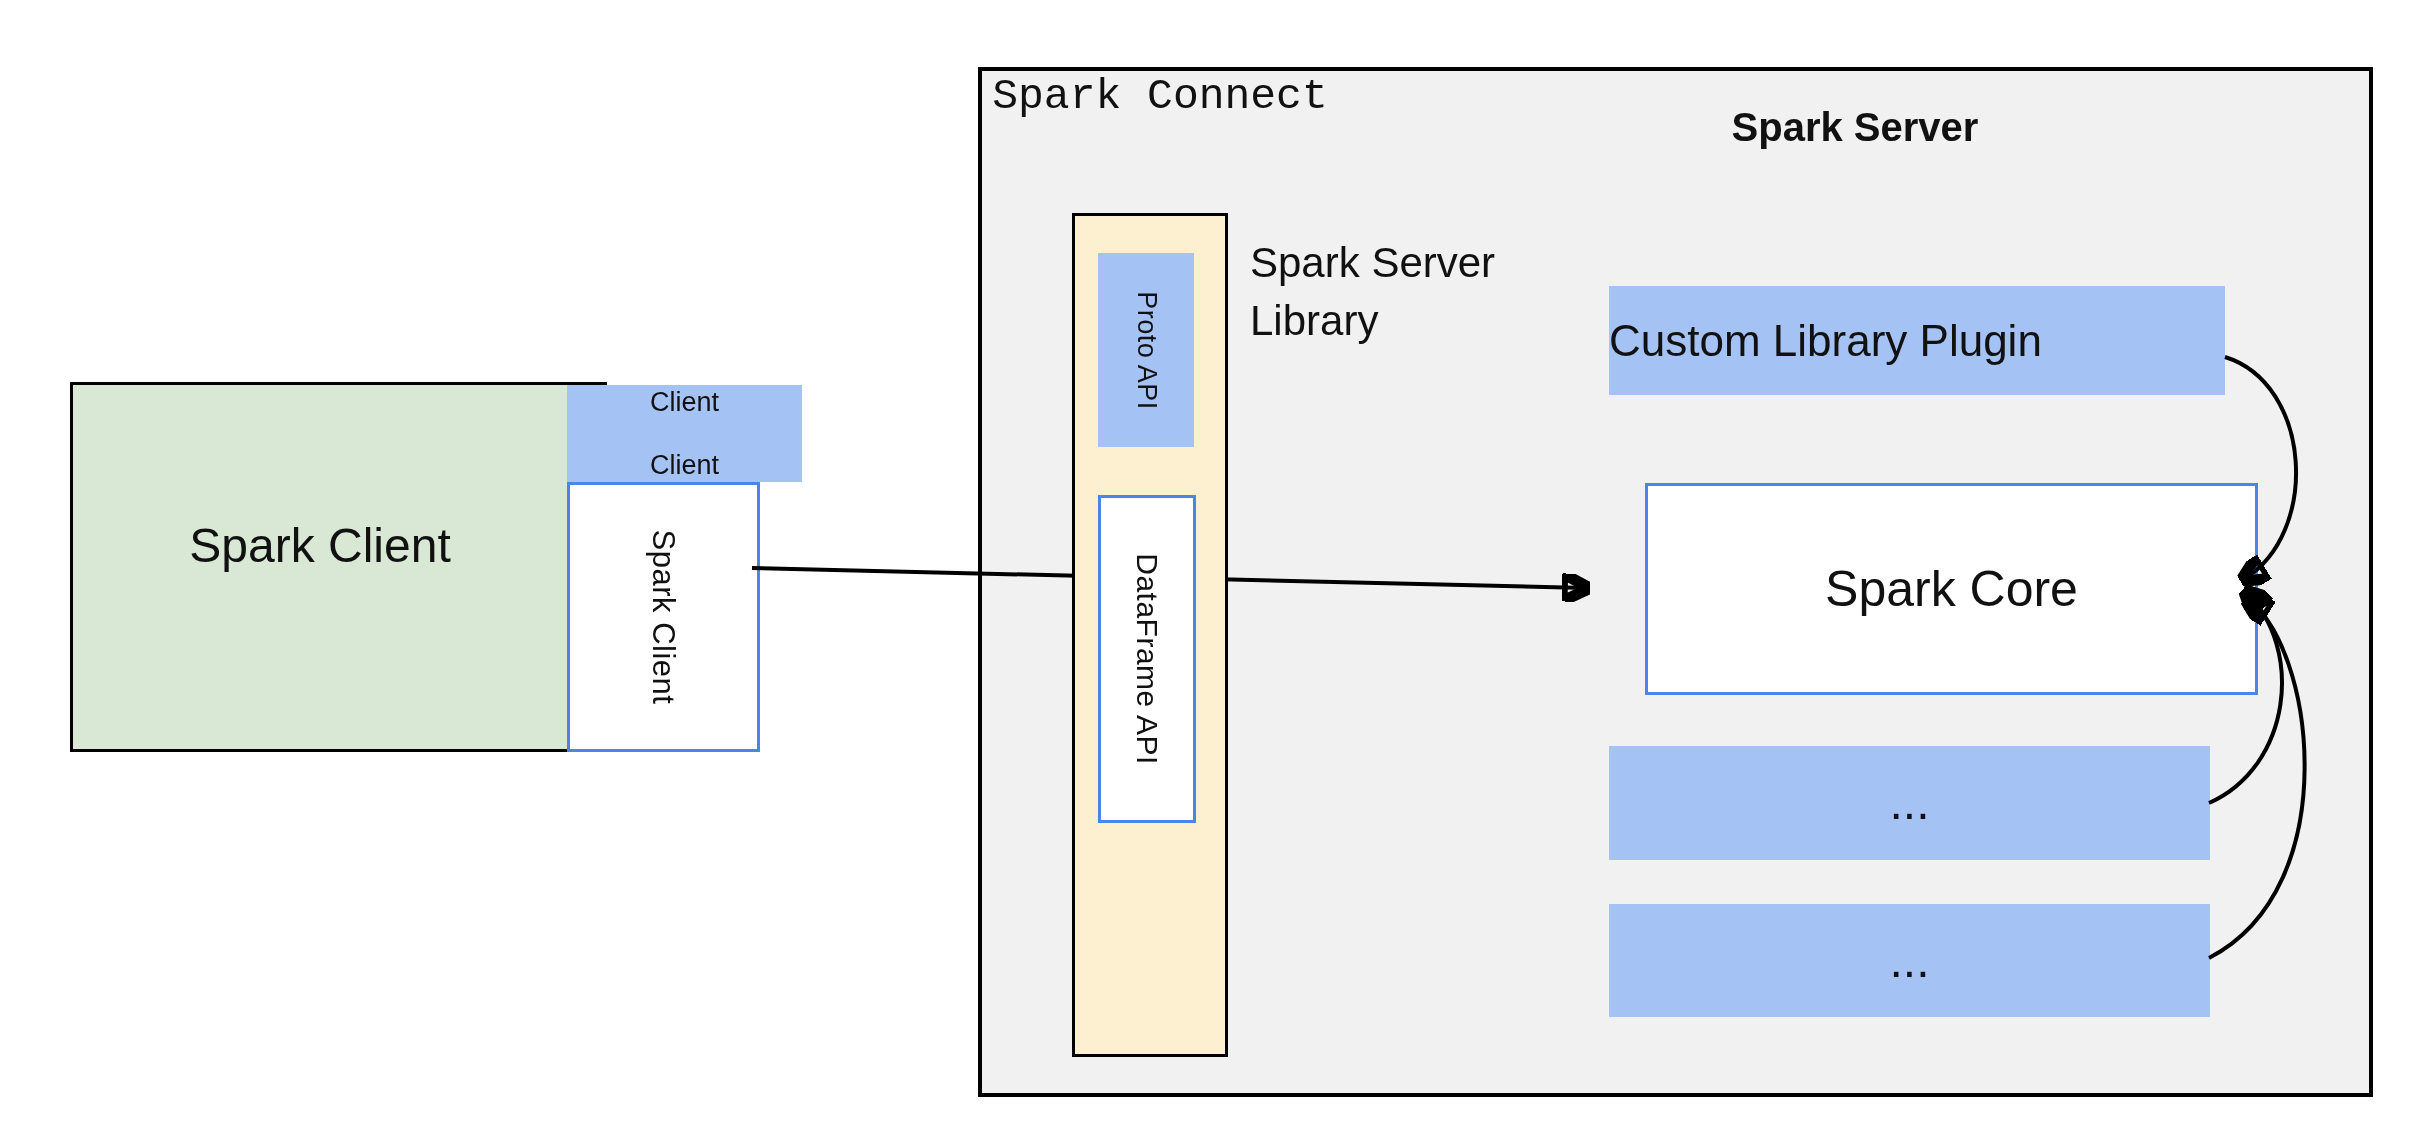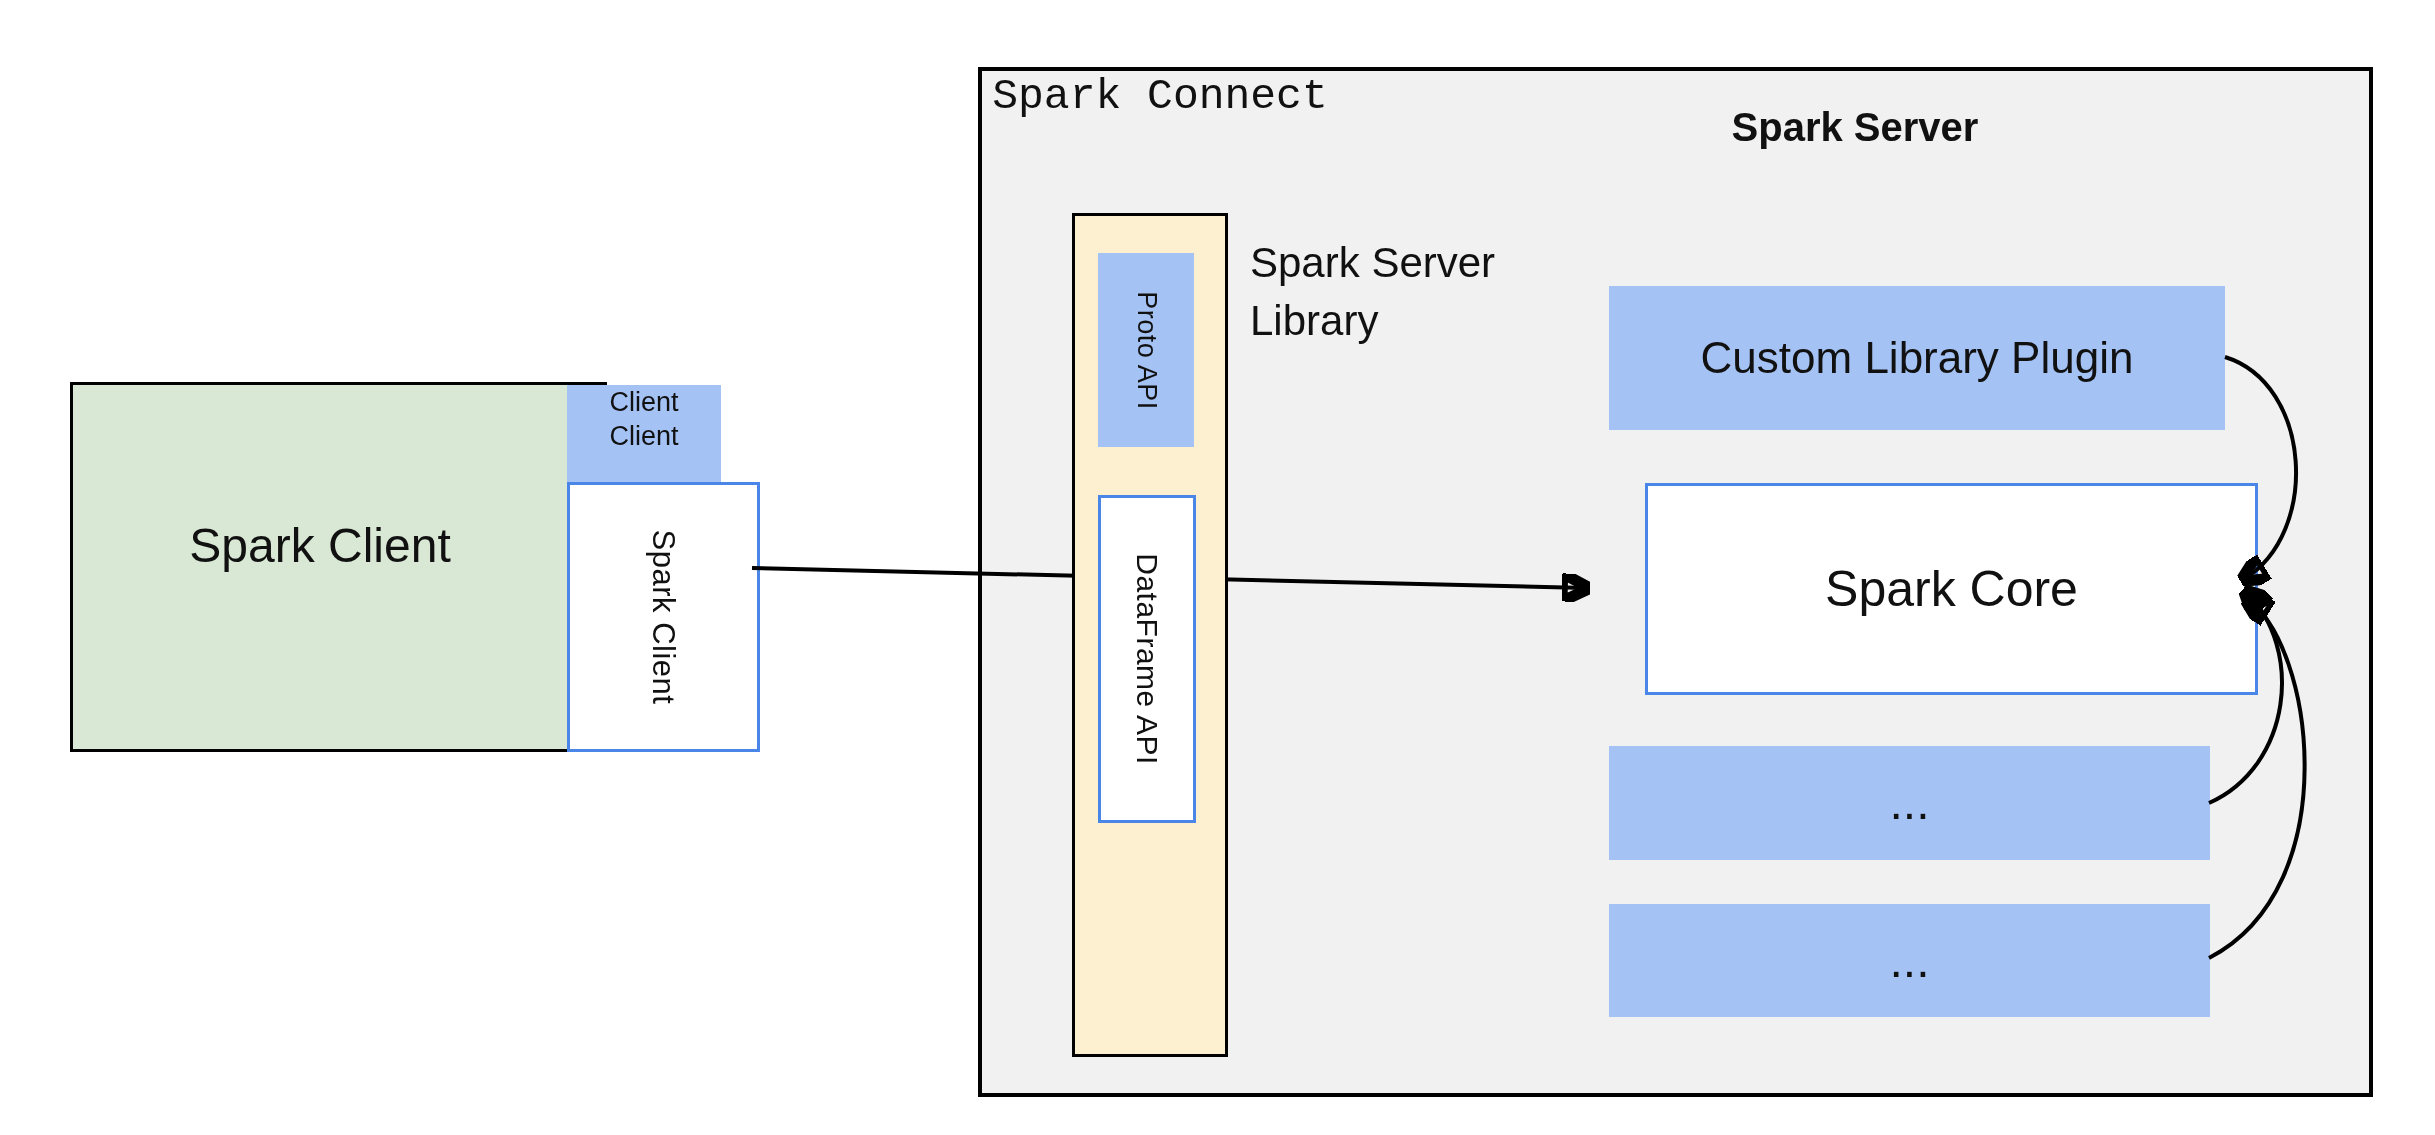--- a/index.html
+++ b/index.html
@@ -26,24 +26,24 @@
     border: 4px solid #000000;
     z-index: 1;
   }
   .green-box {
     left: 70px; top: 382px; width: 537px; height: 370px;
     background: #d9e8d4;
     border: 3px solid #000000;
     z-index: 2;
   }
   .client-package-box {
-    left: 567px; top: 385px; width: 154px; height: 97px;
+    left: 567px; top: 385px; width: 235px; height: 97px;
     background: #a4c2f4;
     z-index: 3;
-    display: flex; flex-direction: column; align-items: center; justify-content: flex-start;
+    display: flex; flex-direction: column; align-items: center; justify-content: space-between;
     font-size: 27px; line-height: 34px; text-align: center;
   }
   .spark-client-box {
     left: 567px; top: 482px; width: 193px; height: 270px;
     background: #ffffff;
     border: 3px solid #4a86e8;
     z-index: 3;
     display: flex; align-items: center; justify-content: center;
   }
 
@@ -71,24 +71,24 @@
     white-space: nowrap;
     transform: rotate(90deg);
     letter-spacing: 0.5px;
   }
   .vtext.spark-client { font-size: 31px; }
   .vtext.proto        { font-size: 27px; }
   .vtext.dataframe    { font-size: 30px; }
 
   
   .plugin-box {
-    left: 1609px; top: 286px; width: 616px; height: 144px;
-    background: #a4c2f4;
-    z-index: 2;
-    display: flex; align-items: center; justify-content: center;
+    left: 1609px; top: 286px; width: 616px; height: 109px;
+    background: #a4c2f4;
+    z-index: 2;
+    display: flex; align-items: center; justify-content: flex-start;
     font-size: 44px;
   }
   .core-box {
     left: 1609px; top: 483px; width: 613px; height: 212px;
     background: #ffffff;
     border: 3px solid #4a86e8;
     z-index: 2;
     display: flex; align-items: center; justify-content: center;
     font-size: 50px;
     margin-left: 36px;

